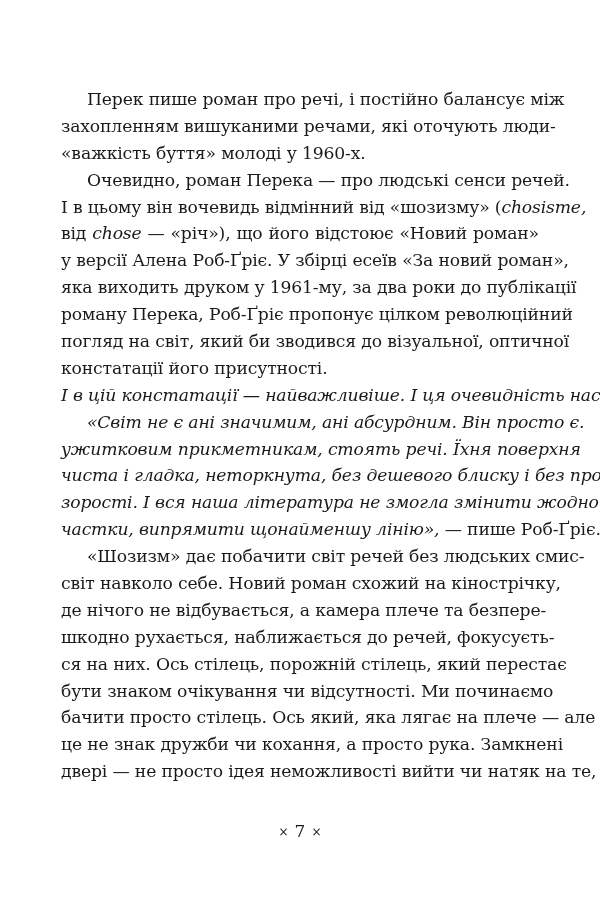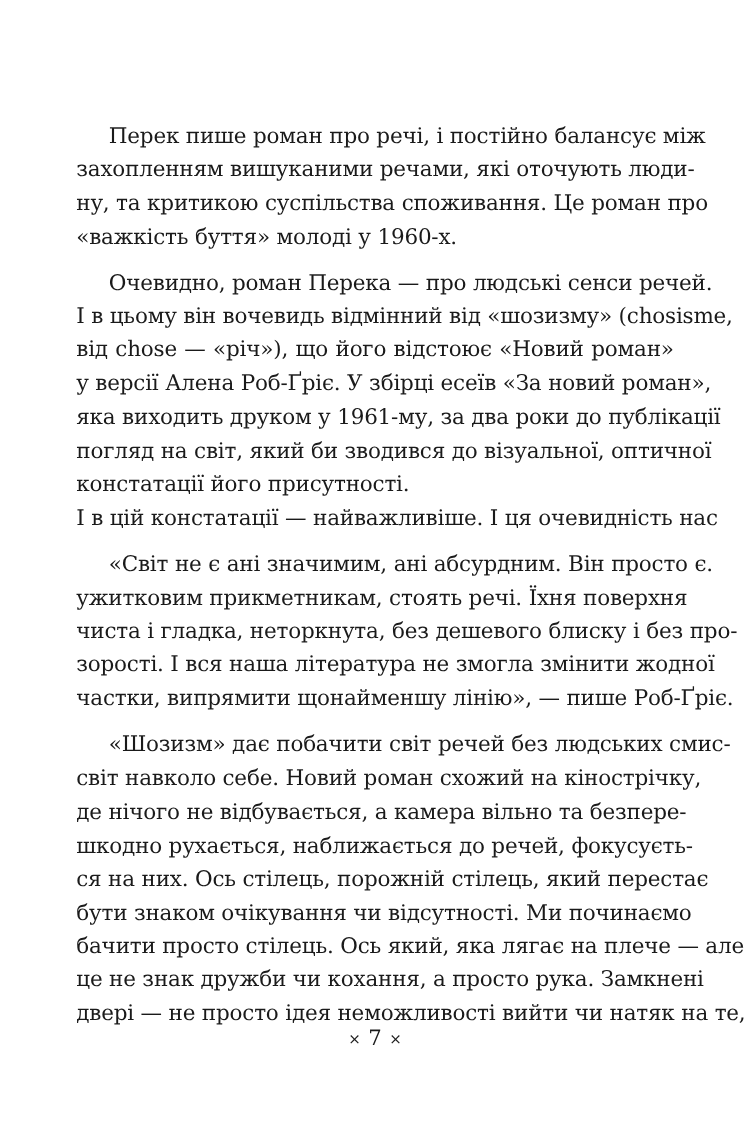--- a/index.html
+++ b/index.html
@@ -29,23 +29,23 @@
       white-space: nowrap;
       text-align: justify;
       text-align-last: justify;
       letter-spacing: -0.15px;
     }
     .line.last {
       text-align-last: left;
     }
     .line.indent {
       padding-left: 26px;
-      margin-top: 10px;
     }
     .it {
+      font-style: italic;
     }
     .page-number {
       position: absolute;
       left: 0;
       width: 600px;
       top: 818px;
       text-align: center;
       font-size: 17px;
       line-height: 26px;
       color: #1a1a1a;
@@ -58,47 +58,47 @@
     }
   </style>
 </head>
 <body>
 
 <div class="page">
 
   <div>
     <span class="line indent">Перек пише роман про речі, і постійно балансує між</span>
     <span class="line">захопленням вишуканими речами, які оточують люди-</span>
-    <span class="line">ну, та критикою суспільства споживання. Це роман про</span>
     <span class="line last">«важкість буття» молоді у 1960-х.</span>
   </div>
 
   <div>
     <span class="line indent">Очевидно, роман Перека — про людські сенси речей.</span>
     <span class="line"><span>І в цьому він вочевидь відмінний від «шозизму» (</span><span class="it">chosisme,</span></span>
     <span class="line"><span>від </span><span class="it">chose</span><span> — «річ»)</span><span>, що його відстоює «Новий роман»</span></span>
     <span class="line">у версії Алена Роб-Ґріє. У збірці есеїв «За новий роман»,</span>
     <span class="line">яка виходить друком у 1961-му, за два роки до публікації</span>
+    <span class="line">роману Перека, Роб-Ґріє пропонує цілком революційний</span>
     <span class="line">погляд на світ, який би зводився до візуальної, оптичної</span>
     <span class="line last">констатації його присутності.</span>
   </div>
 
   <div>
     <span class="line it">І в цій констатації — найважливіше. І ця очевидність нас</span>
     <span class="line indent it">«Світ не є ані значимим, ані абсурдним. Він просто є.</span>
     <span class="line it">ужитковим прикметникам, стоять речі. Їхня поверхня</span>
     <span class="line it">чиста і гладка, неторкнута, без дешевого блиску і без про-</span>
     <span class="line it">зорості. І вся наша література не змогла змінити жодної</span>
     <span class="line"><span class="it">частки, випрямити щонайменшу лінію»,</span><span> — пише Роб-Ґріє.</span></span>
   </div>
 
   <div>
     <span class="line indent">«Шозизм» дає побачити світ речей без людських смис-</span>
     <span class="line">світ навколо себе. Новий роман схожий на кінострічку,</span>
-    <span class="line">де нічого не відбувається, а камера вільно та безпере-</span>
+    <span class="line">де нічого не відбувається, а камера плече та безпере-</span>
     <span class="line">шкодно рухається, наближається до речей, фокусуєть-</span>
     <span class="line">ся на них. Ось стілець, порожній стілець, який перестає</span>
     <span class="line">бути знаком очікування чи відсутності. Ми починаємо</span>
     <span class="line">бачити просто стілець. Ось який, яка лягає на плече — але</span>
     <span class="line">це не знак дружби чи кохання, а просто рука. Замкнені</span>
     <span class="line">двері — не просто ідея неможливості вийти чи натяк на те,</span>
 
   </div>
 
 </div>

